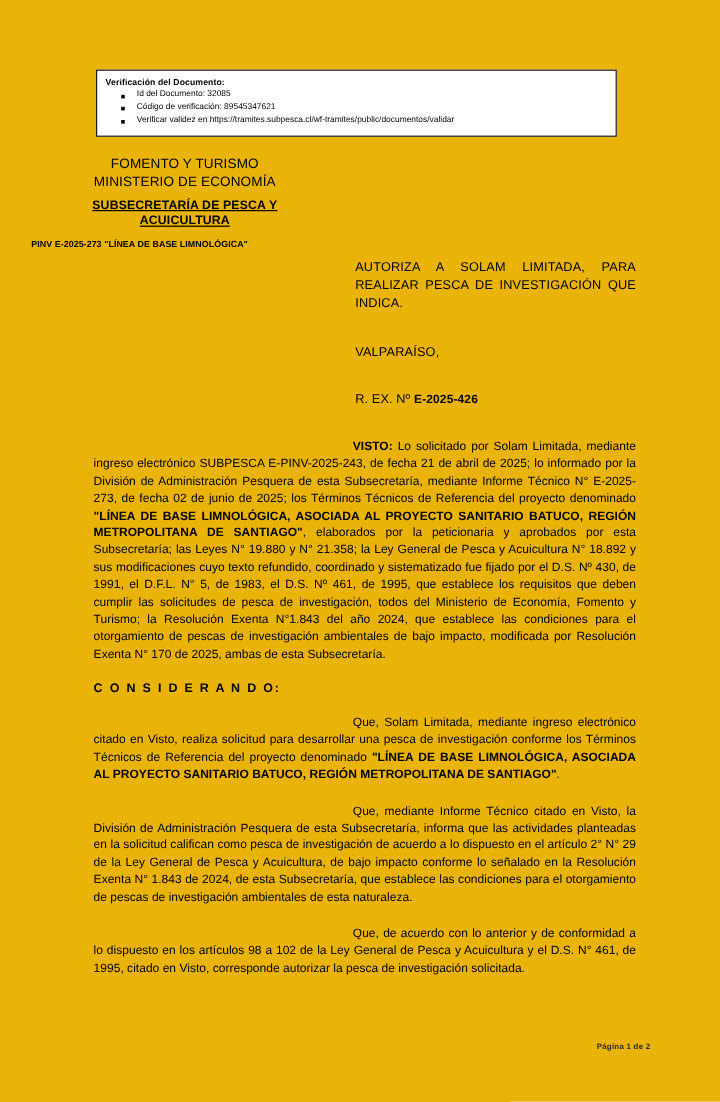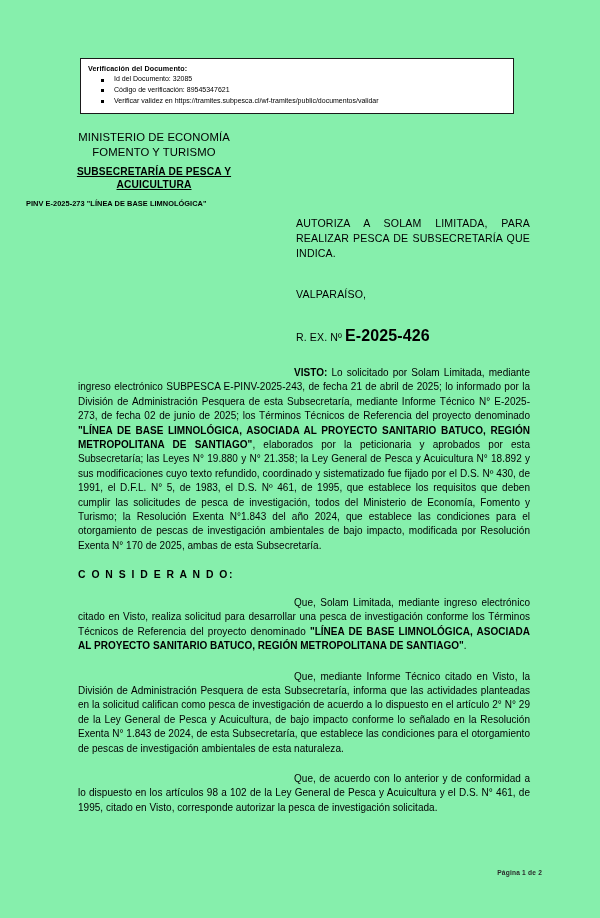--- a/index.html
+++ b/index.html
@@ -13,21 +13,21 @@
     font-family: "Liberation Sans", sans-serif;
     color: #000000;
     position: relative;
     overflow: hidden;
   }
 
   .page {
     position: relative;
     width: 600px;
     height: 918px;
-    background: #86efac;
+    background: #eab308;
   }
 
   
   .verif-box {
     position: absolute;
     left: 80px;
     top: 58px;
     width: 434px;
     border: 1px solid #1a1a1a;
     box-sizing: border-box;
@@ -117,21 +117,21 @@
     font-size: 10.6px;
     letter-spacing: 0.15px;
   }
   .rc-resol {
     margin-top: 27px;
     font-size: 10.6px;
     letter-spacing: 0.1px;
   }
   .rc-resol b, .rc-fecha b {
     font-weight: bold;
-    font-size: 16px;
+    font-size: 10px;
   }
   .rc-fecha {
     margin-top: 16px;
     font-size: 10.6px;
     letter-spacing: 0.1px;
   }
 
   
   .body-text {
     position: absolute;
@@ -179,32 +179,32 @@
     <div class="verif-title">Verificación del Documento:</div>
     <ul class="verif-list">
       <li>Id del Documento: 32085</li>
       <li>Código de verificación: 89545347621</li>
       <li>Verificar validez en https://tramites.subpesca.cl/wf-tramites/public/documentos/validar</li>
     </ul>
   </div>
 
   <div class="letterhead">
     <div class="lh-ministerio">
+      <div>FOMENTO Y TURISMO</div>
       <div>MINISTERIO DE ECONOMÍA</div>
-      <div>FOMENTO Y TURISMO</div>
     </div>
     <div class="lh-sub">
       <div><span>SUBSECRETARÍA DE PESCA Y</span></div>
       <div><span>ACUICULTURA</span></div>
     </div>
     <div class="lh-pinv">PINV E-2025-273 "LÍNEA DE BASE LIMNOLÓGICA"</div>
   </div>
 
   <div class="right-col">
-    <div class="rc-subject">AUTORIZA A SOLAM LIMITADA, PARA REALIZAR PESCA DE SUBSECRETARÍA QUE INDICA.</div>
+    <div class="rc-subject">AUTORIZA A SOLAM LIMITADA, PARA REALIZAR PESCA DE INVESTIGACIÓN QUE INDICA.</div>
     <div class="rc-city">VALPARAÍSO,</div>
     <div class="rc-resol">
       <span>R. EX. Nº</span>
       <b>E-2025-426</b>
     </div>
   </div>
 
   <div class="body-text">
 
     <p class="para">

